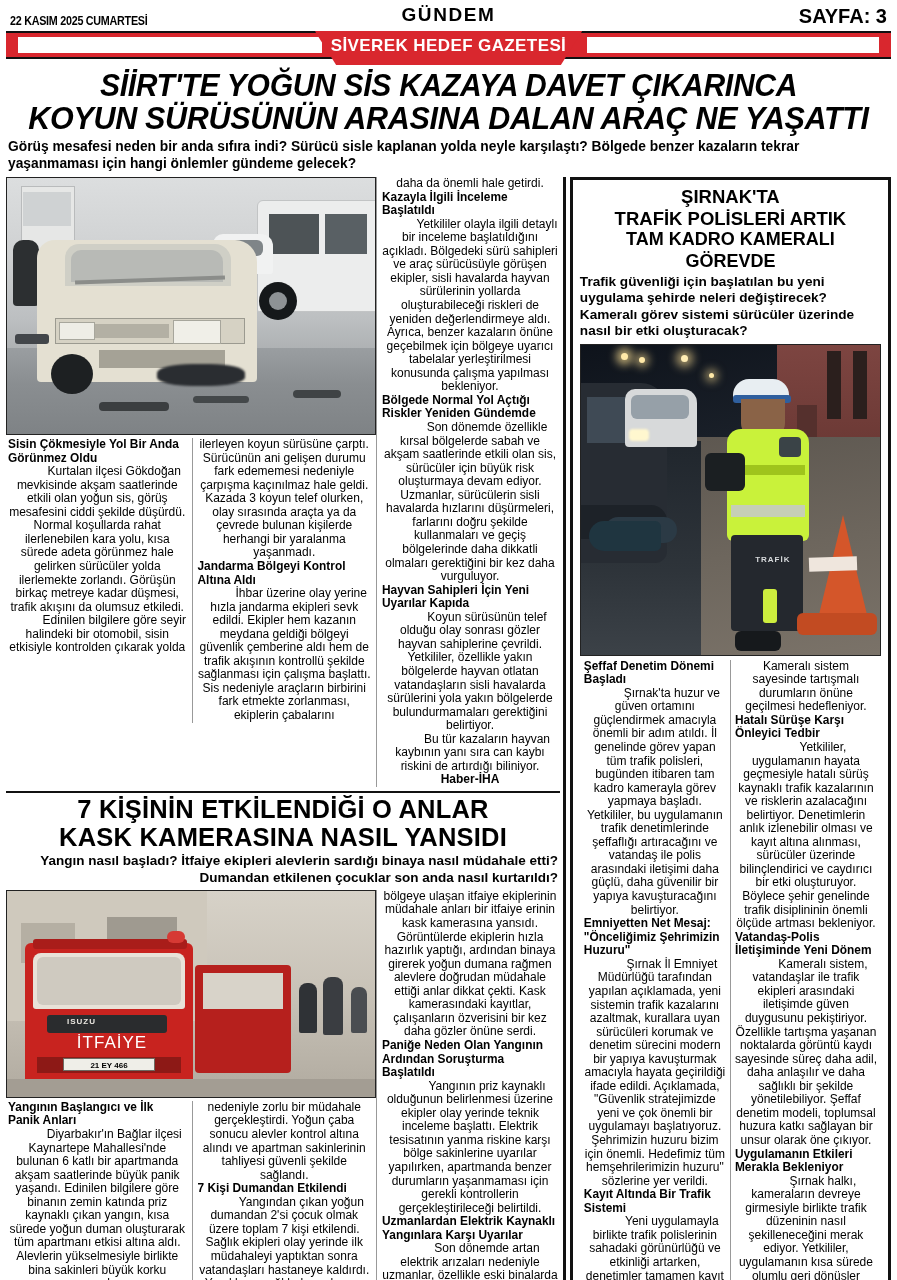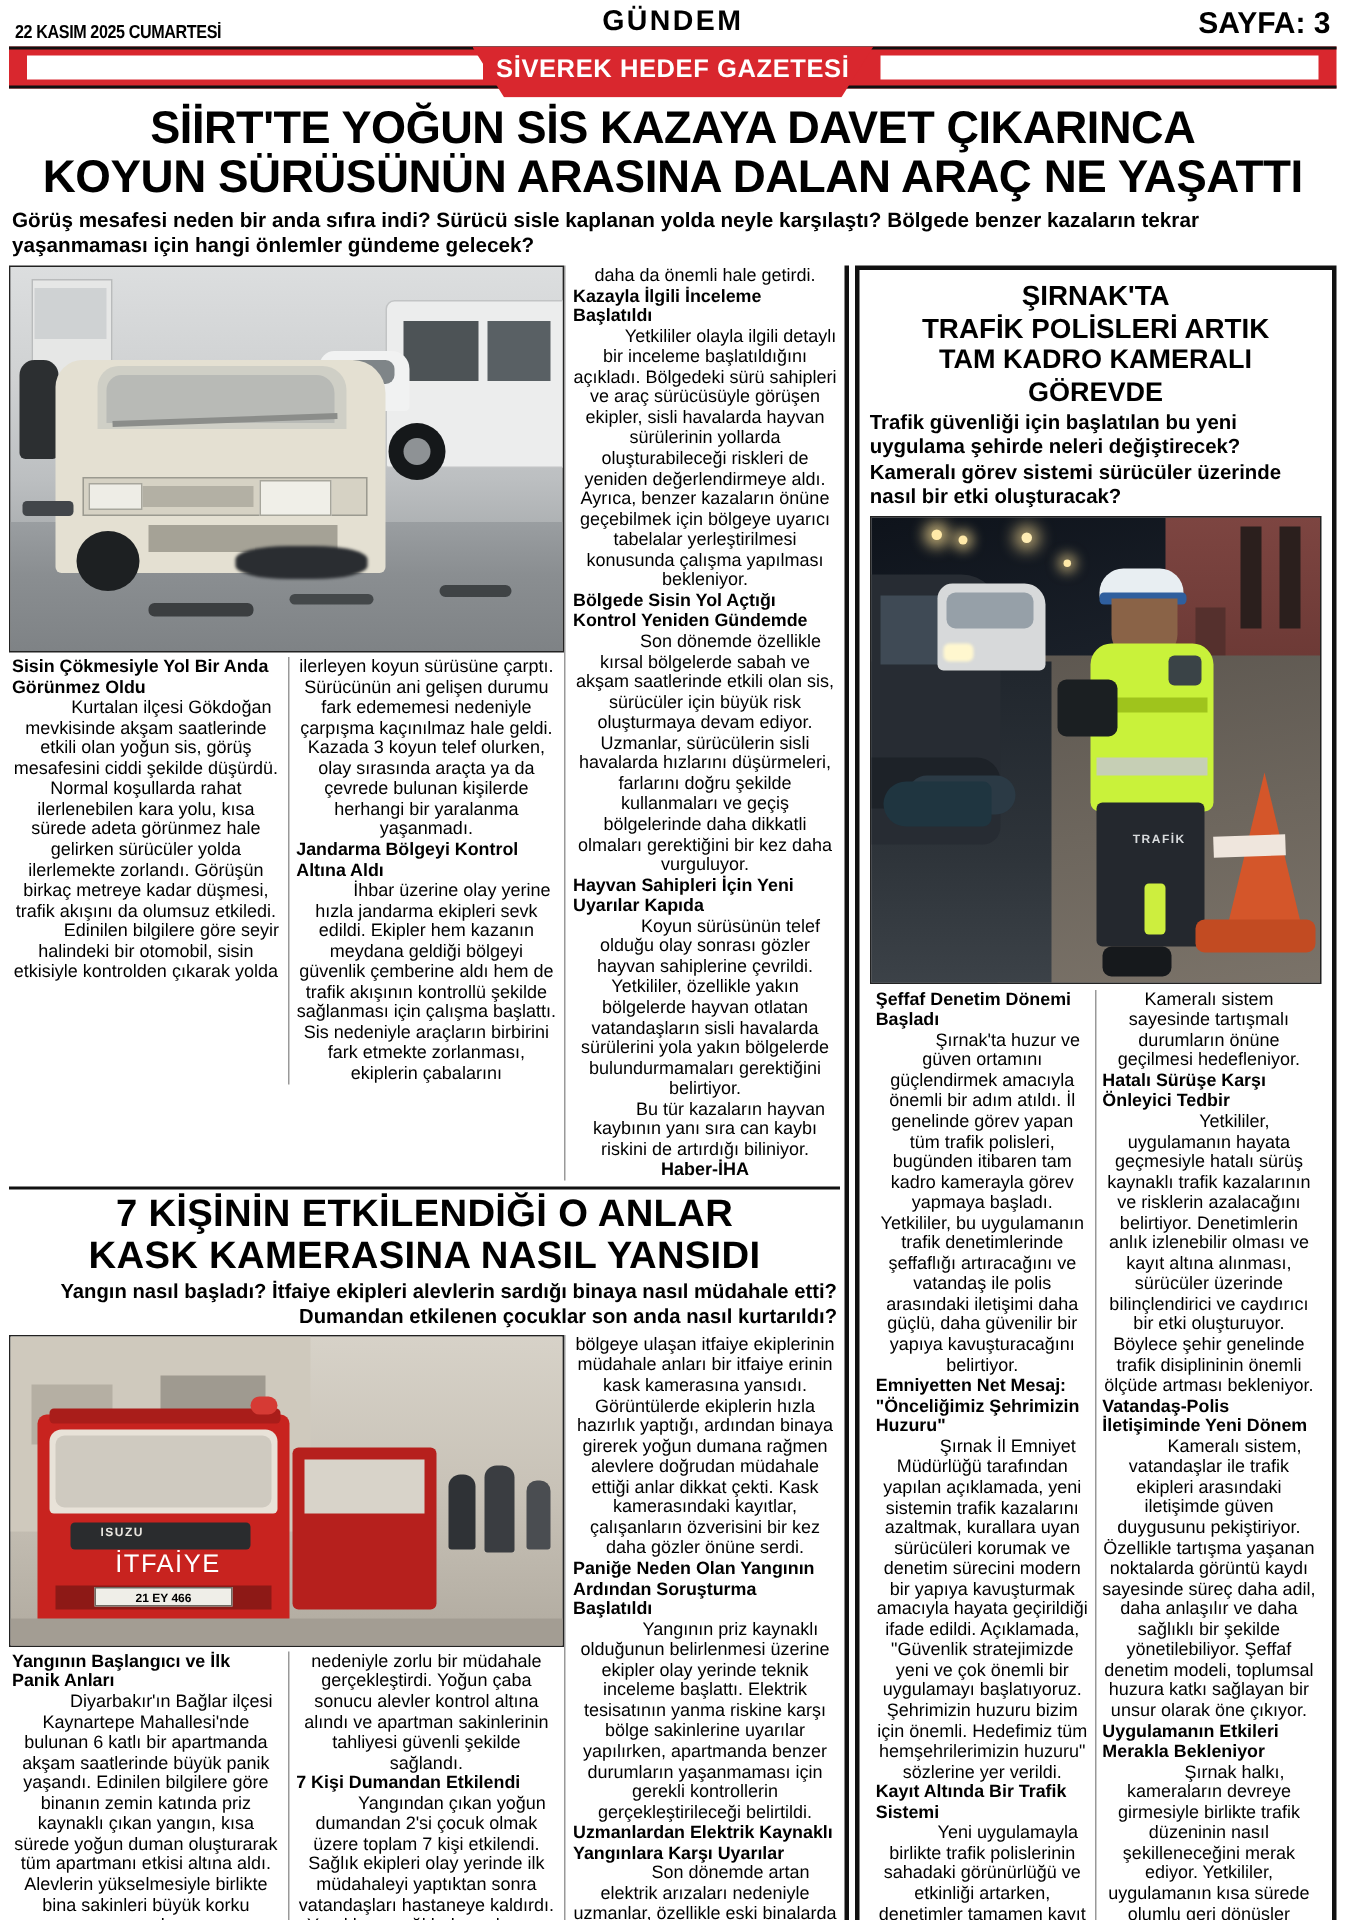--- a/index.html
+++ b/index.html
@@ -43,21 +43,21 @@
     background: #d9272e; padding: 4px 16px 8px 16px; height: 34px;
     clip-path: polygon(0 0, 100% 0, 92% 100%, 8% 100%);
   }
   .banner-text {
     color: #fff; font-size: 17px; font-weight: bold; letter-spacing: 0.4px;
     white-space: nowrap; line-height: 21px;
   }
 
   
   .hl-rule { border-top: 2px solid #111; margin-top: 3px; }
-  .headline1 { text-align: center; padding: 4px 6px 0 6px; }
+  .headline1 { text-align: center; padding: 4px 6px 0 6px; font-style: italic; }
   .headline1 .l1, .headline1 .l2 {
     font-size: 30.5px; font-weight: 900; letter-spacing: -0.3px;
     line-height: 33px; white-space: nowrap;
   }
   .headline1 .l1 { transform: scaleX(0.985); }
   .headline1 .l2 { transform: scaleX(1.0); }
   .deck {
     font-size: 13.8px; font-weight: bold; line-height: 17px;
     padding: 3px 2px 5px 2px; text-align: left;
   }
@@ -196,21 +196,21 @@
             </div>
           </div>
         </div>
 
         <div class="colsep"></div>
 
         <div class="col c3" style="width:184px;">
           <p class="body cont">daha da önemli hale getirdi.</p>
           <h4 class="sub">Kazayla İlgili İnceleme Başlatıldı</h4>
           <p class="body">Yetkililer olayla ilgili detaylı bir inceleme başlatıldığını açıkladı. Bölgedeki sürü sahipleri ve araç sürücüsüyle görüşen ekipler, sisli havalarda hayvan sürülerinin yollarda oluşturabileceği riskleri de yeniden değerlendirmeye aldı. Ayrıca, benzer kazaların önüne geçebilmek için bölgeye uyarıcı tabelalar yerleştirilmesi konusunda çalışma yapılması bekleniyor.</p>
-          <h4 class="sub">Bölgede Sisin Yol Açtığı Kontrol Yeniden Gündemde</h4>
+          <h4 class="sub">Bölgede Normal Yol Açtığı Riskler Yeniden Gündemde</h4>
           <p class="body">Son dönemde özellikle kırsal bölgelerde sabah ve akşam saatlerinde etkili olan sis, sürücüler için büyük risk oluşturmaya devam ediyor. Uzmanlar, sürücülerin sisli havalarda hızlarını düşürmeleri, farlarını doğru şekilde kullanmaları ve geçiş bölgelerinde daha dikkatli olmaları gerektiğini bir kez daha vurguluyor.</p>
           <h4 class="sub">Hayvan Sahipleri İçin Yeni Uyarılar Kapıda</h4>
           <p class="body">Koyun sürüsünün telef olduğu olay sonrası gözler hayvan sahiplerine çevrildi. Yetkililer, özellikle yakın bölgelerde hayvan otlatan vatandaşların sisli havalarda sürülerini yola yakın bölgelerde bulundurmamaları gerektiğini belirtiyor.</p>
           <p class="body"><span>Bu tür kazaların hayvan kaybının yanı sıra can kaybı riskini de artırdığı biliniyor.</span> <span class="src">Haber-İHA</span></p>
         </div>
       </div>
 
       <div class="hl-rule" style="margin-top:4px;"></div>
 
       <div class="headline2">

